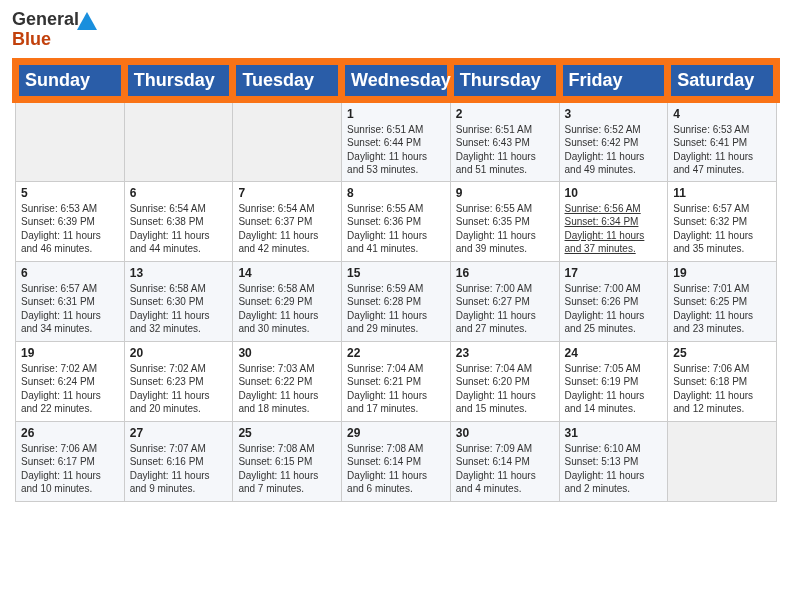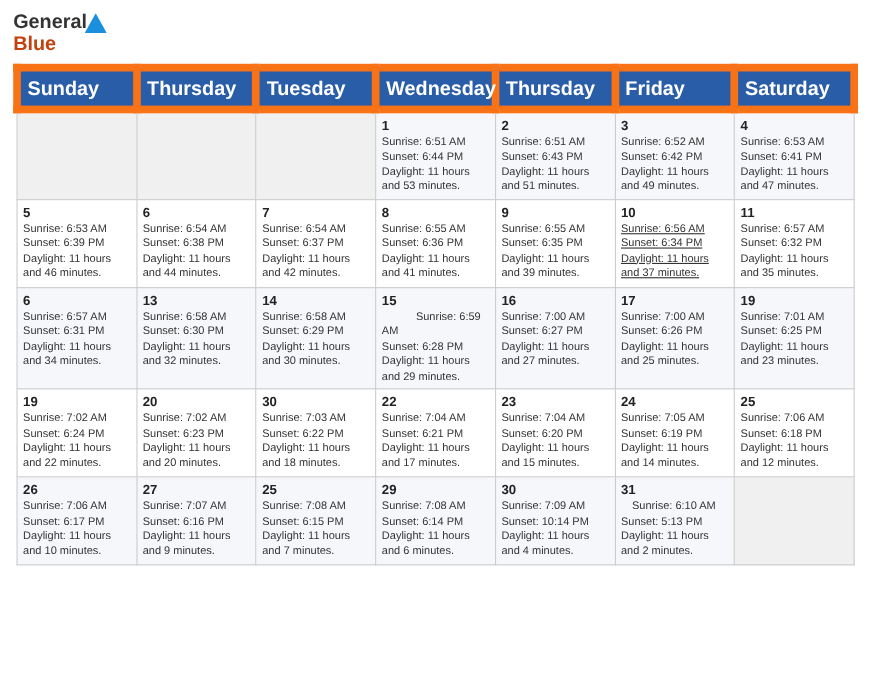--- a/index.html
+++ b/index.html
@@ -174,21 +174,21 @@
 Daylight: 11 hours
 and 34 minutes.</span></td>
           <td><span class="day-num">13</span><span class="day-info" style="white-space: pre-line;">Sunrise: 6:58 AM
 Sunset: 6:30 PM
 Daylight: 11 hours
 and 32 minutes.</span></td>
           <td><span class="day-num">14</span><span class="day-info" style="white-space: pre-line;">Sunrise: 6:58 AM
 Sunset: 6:29 PM
 Daylight: 11 hours
 and 30 minutes.</span></td>
-          <td><span class="day-num">15</span><span class="day-info" style="white-space: pre-line; margin-left: 31px;">Sunrise: 6:59 AM
+          <td><span class="day-num">15</span><span class="day-info" style="white-space: pre-line;">Sunrise: 6:59 AM
 Sunset: 6:28 PM
 Daylight: 11 hours
 and 29 minutes.</span></td>
           <td><span class="day-num">16</span><span class="day-info" style="white-space: pre-line;">Sunrise: 7:00 AM
 Sunset: 6:27 PM
 Daylight: 11 hours
 and 27 minutes.</span></td>
           <td><span class="day-num">17</span><span class="day-info" style="white-space: pre-line;">Sunrise: 7:00 AM
 Sunset: 6:26 PM
 Daylight: 11 hours
@@ -239,24 +239,24 @@
 and 9 minutes.</span></td>
           <td><span class="day-num">25</span><span class="day-info" style="white-space: pre-line;">Sunrise: 7:08 AM
 Sunset: 6:15 PM
 Daylight: 11 hours
 and 7 minutes.</span></td>
           <td><span class="day-num">29</span><span class="day-info" style="white-space: pre-line;">Sunrise: 7:08 AM
 Sunset: 6:14 PM
 Daylight: 11 hours
 and 6 minutes.</span></td>
           <td><span class="day-num">30</span><span class="day-info" style="white-space: pre-line;">Sunrise: 7:09 AM
-Sunset: 10:14 PM
+Sunset: 6:14 PM
 Daylight: 11 hours
 and 4 minutes.</span></td>
-          <td><span class="day-num">31</span><span class="day-info" style="white-space: pre-line; margin-left: 10px;">Sunrise: 6:10 AM
+          <td><span class="day-num">31</span><span class="day-info" style="white-space: pre-line;">Sunrise: 6:10 AM
 Sunset: 5:13 PM
 Daylight: 11 hours
 and 2 minutes.</span></td>
           <td class="empty"></td>
         </tr>
       </tbody>
   </table>
 </div>
 
 </body></html>

